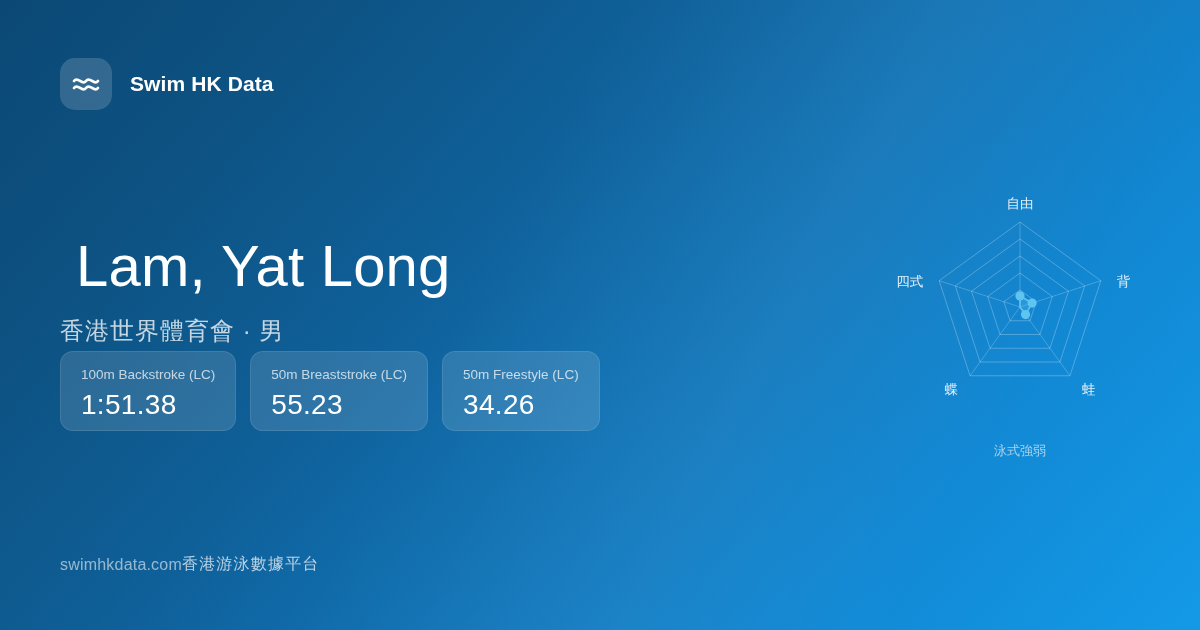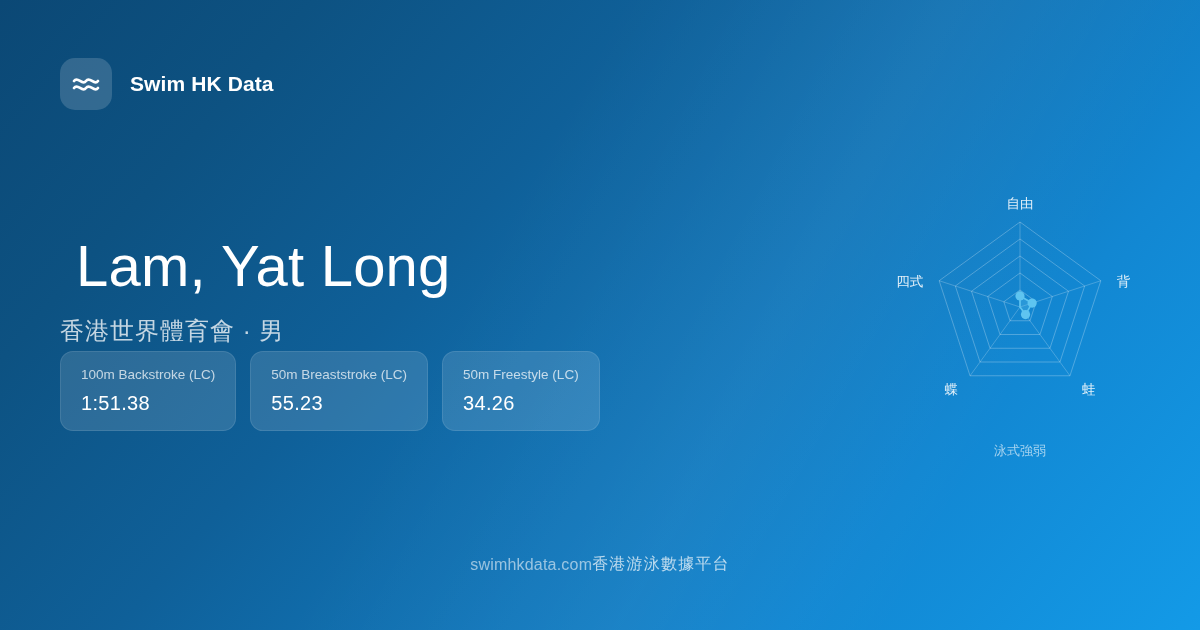--- a/index.html
+++ b/index.html
@@ -113,21 +113,21 @@
     justify-content: space-between;
   }
   .stat-label {
     font-size: 13.5px;
     color: rgba(255,255,255,0.72);
     line-height: 1;
     white-space: nowrap;
     margin-bottom: 9px;
   }
   .stat-value {
-    font-size: 20px;
+    font-size: 28px;
     color: #ffffff;
     line-height: 1;
     white-space: nowrap;
     letter-spacing: 0.3px;
   }
 
   
   .radar-wrap {
     position: absolute;
     left: 880px;
@@ -149,21 +149,21 @@
   }
 
   
   .footer {
     position: absolute;
     left: 0;
     right: 0;
     bottom: 55px;
     padding: 0 60px;
     display: flex;
-    justify-content: center;
+    justify-content: flex-start;
     align-items: center;
     box-sizing: border-box;
     z-index: 3;
   }
   .footer-left {
     font-size: 16px;
     color: rgba(255,255,255,0.56);
     letter-spacing: 0.2px;
   }
   .footer-right {

